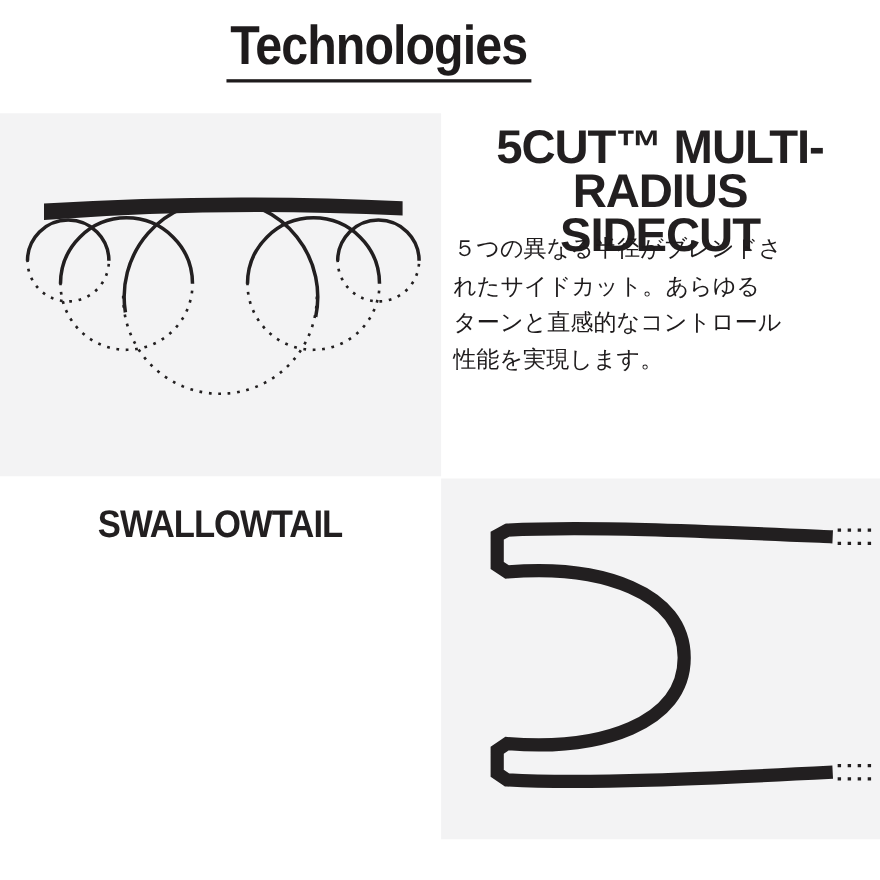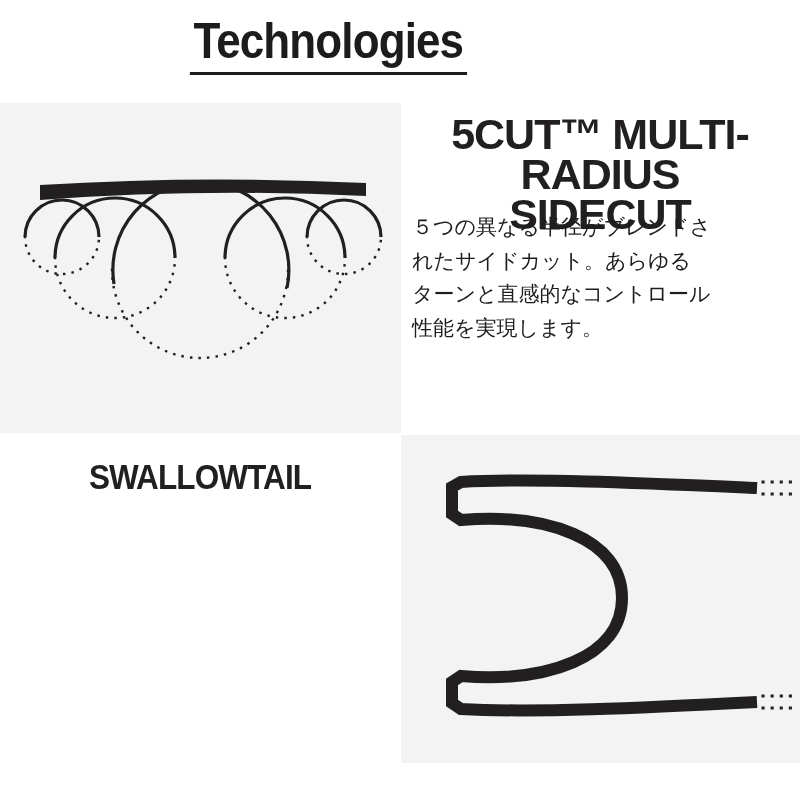--- a/index.html
+++ b/index.html
@@ -6,21 +6,21 @@
   #stage{
     position:relative;width:800px;height:800px;background:#ffffff;
     overflow:hidden;font-family:"Liberation Sans","DejaVu Sans",sans-serif;
     color:#1e1b1c;
   }
   .panel{position:absolute;background:#f3f3f4;}
   #panel-sidecut{left:0;top:103px;width:401px;height:330px;}
   #panel-swallowtail{left:401px;top:435px;width:399px;height:328px;}
 
   #page-title-wrap{
-    position:absolute;left:0;top:14px;width:656px;text-align:center;
+    position:absolute;left:0;top:14px;width:656px;text-align:center;padding-left:16px;
   }
   #page-title{
     display:inline-block;font-size:50px;font-weight:700;line-height:1.08;
     letter-spacing:-1px;transform:scaleX(0.88);transform-origin:center;
     border-bottom:3px solid #1e1b1c;padding:0 4px 4px 4px;
   }
 
   .sec-heading{
     position:absolute;text-align:center;font-weight:700;color:#221f20;
     white-space:pre-line;

